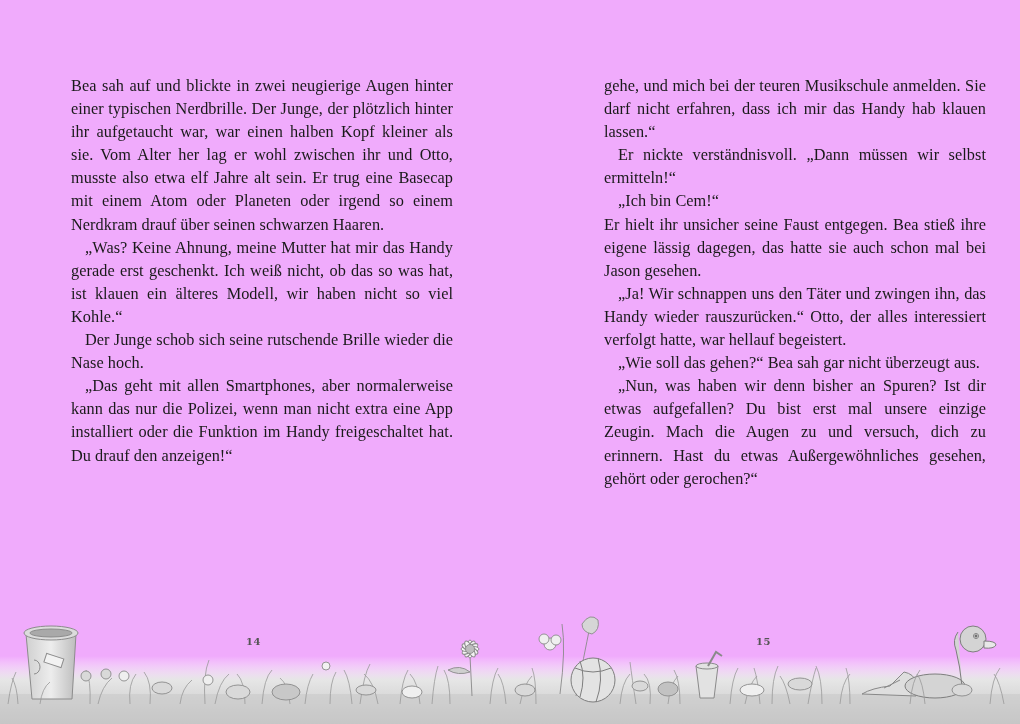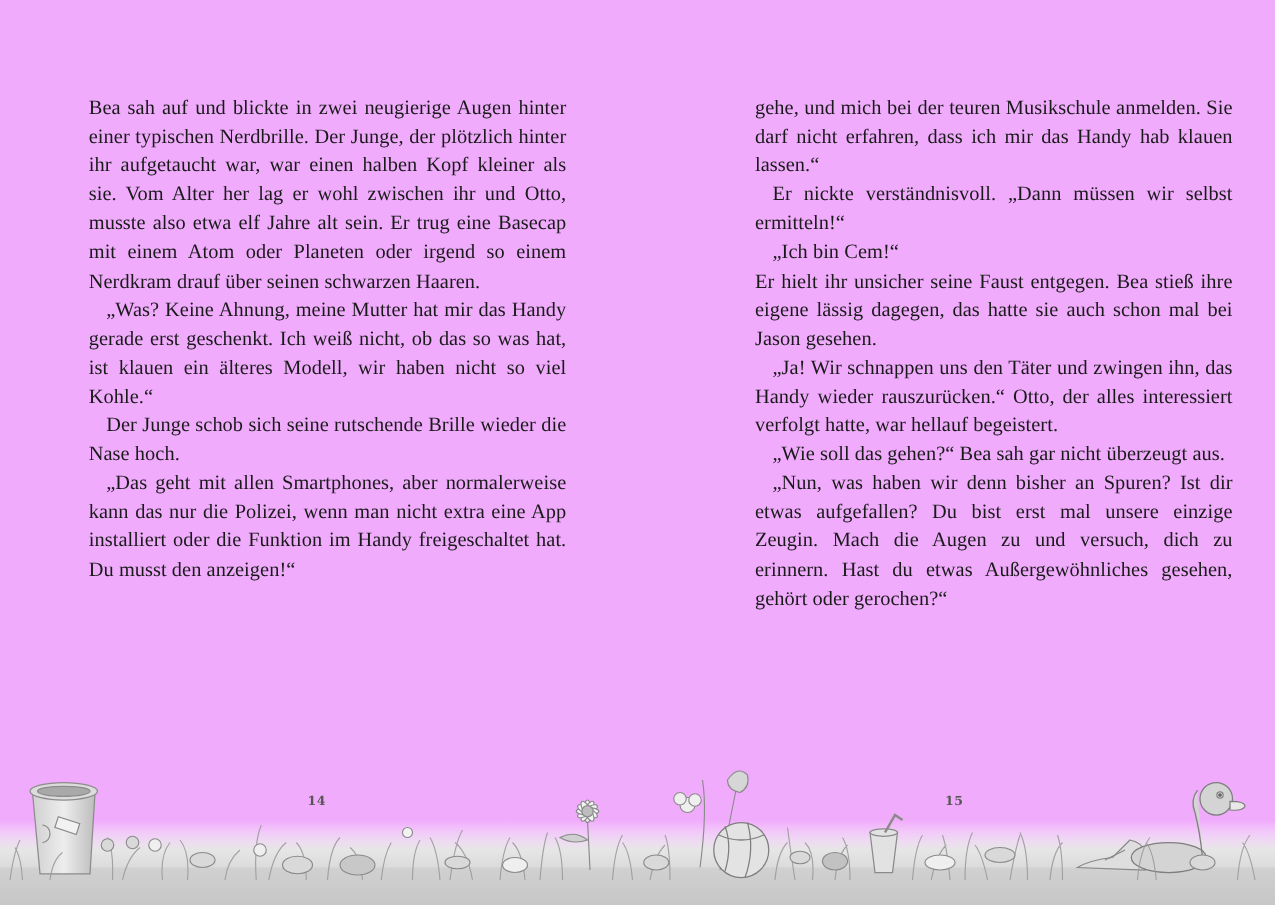--- a/index.html
+++ b/index.html
@@ -61,21 +61,21 @@
   </style>
 </head>
 <body>
 
 <div class="spread">
 
   <div class="page left">
     <p class="last-line-left">Bea sah auf und blickte in zwei neugierige Augen hinter einer typischen Nerdbrille. Der Junge, der plötz­lich hinter ihr aufgetaucht war, war einen halben Kopf kleiner als sie. Vom Alter her lag er wohl zwischen ihr und Otto, musste also etwa elf Jahre alt sein. Er trug eine Basecap mit einem Atom oder Planeten oder ir­gend so einem Nerdkram drauf über seinen schwarzen Haaren.</p>
     <p class="indent">„Was? Keine Ahnung, meine Mutter hat mir das Handy gerade erst geschenkt. Ich weiß nicht, ob das so was hat, ist klauen ein älteres Modell, wir haben nicht so viel Kohle.“</p>
     <p class="indent">Der Junge schob sich seine rutschende Brille wieder die Nase hoch.</p>
-    <p class="indent">„Das geht mit allen Smartphones, aber normaler­weise kann das nur die Polizei, wenn man nicht extra eine App installiert oder die Funktion im Handy frei­geschaltet hat. Du musst den anzeigen!“</p>
+    <p class="indent">„Das geht mit allen Smartphones, aber normaler­weise kann das nur die Polizei, wenn man nicht extra eine App installiert oder die Funktion im Handy frei­geschaltet hat. Du drauf den anzeigen!“</p>
   </div>
 
   <div class="page right">
     <p>gehe, und mich bei der teuren Musikschule anmelden. Sie darf nicht erfahren, dass ich mir das Handy hab klauen lassen.“</p>
     <p class="indent">Er nickte verständnisvoll. „Dann müssen wir selbst ermitteln!“</p>
     <p class="indent">„Ich bin Cem!“</p>
     <p>Er hielt ihr unsicher seine Faust entgegen. Bea stieß ihre eigene lässig dagegen, das hatte sie auch schon mal bei Jason gesehen.</p>
     <p class="indent">„Ja! Wir schnappen uns den Täter und zwingen ihn, das Handy wieder rauszurücken.“ Otto, der alles interessiert verfolgt hatte, war hellauf begeistert.</p>
     <p class="indent" style="text-align: left;">„Wie soll das gehen?“ Bea sah gar nicht überzeugt aus.</p>
     <p class="indent">„Nun, was haben wir denn bisher an Spuren? Ist dir etwas aufgefallen? Du bist erst mal unsere einzi­ge Zeugin. Mach die Augen zu und versuch, dich zu erinnern. Hast du etwas Außergewöhnliches gesehen, gehört oder gerochen?“</p>

